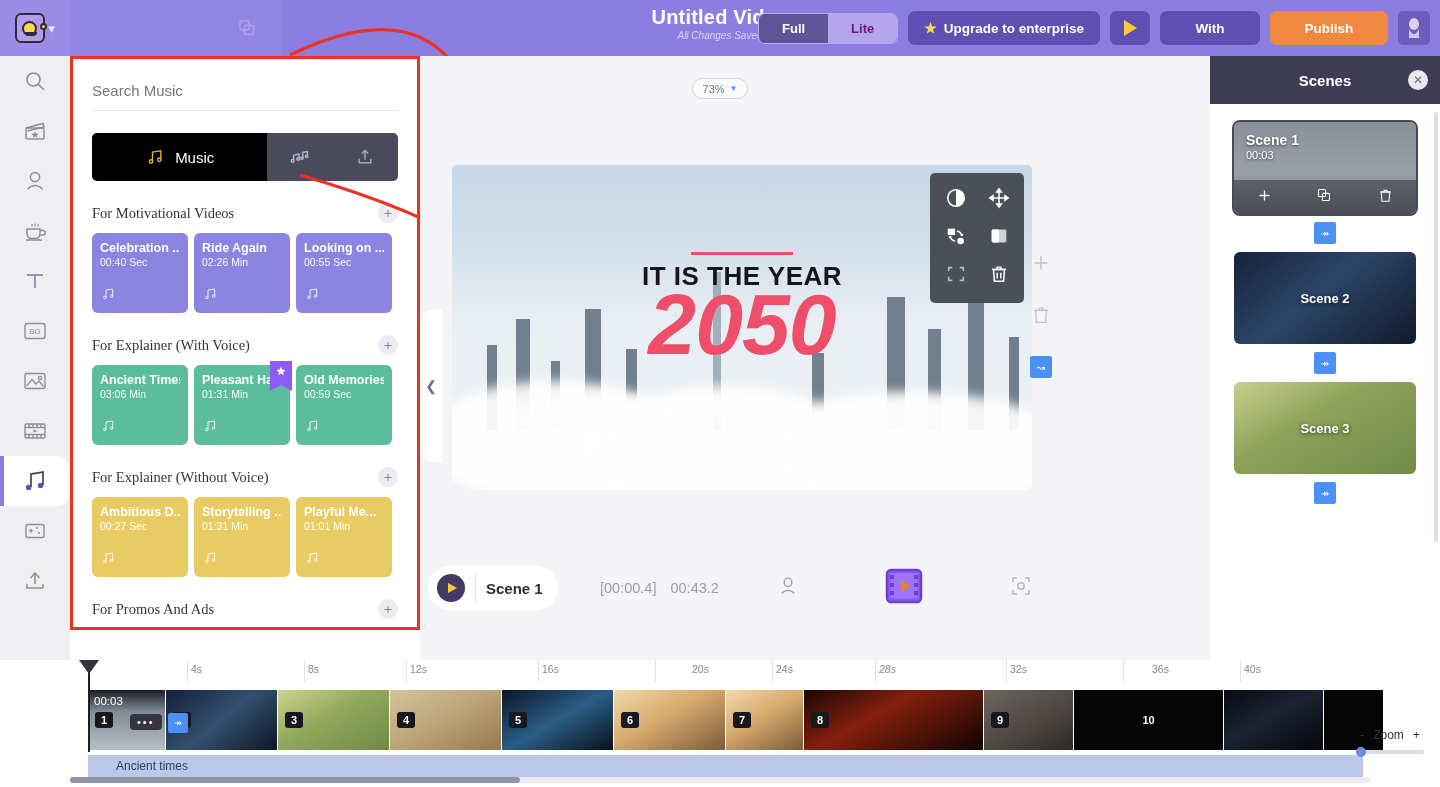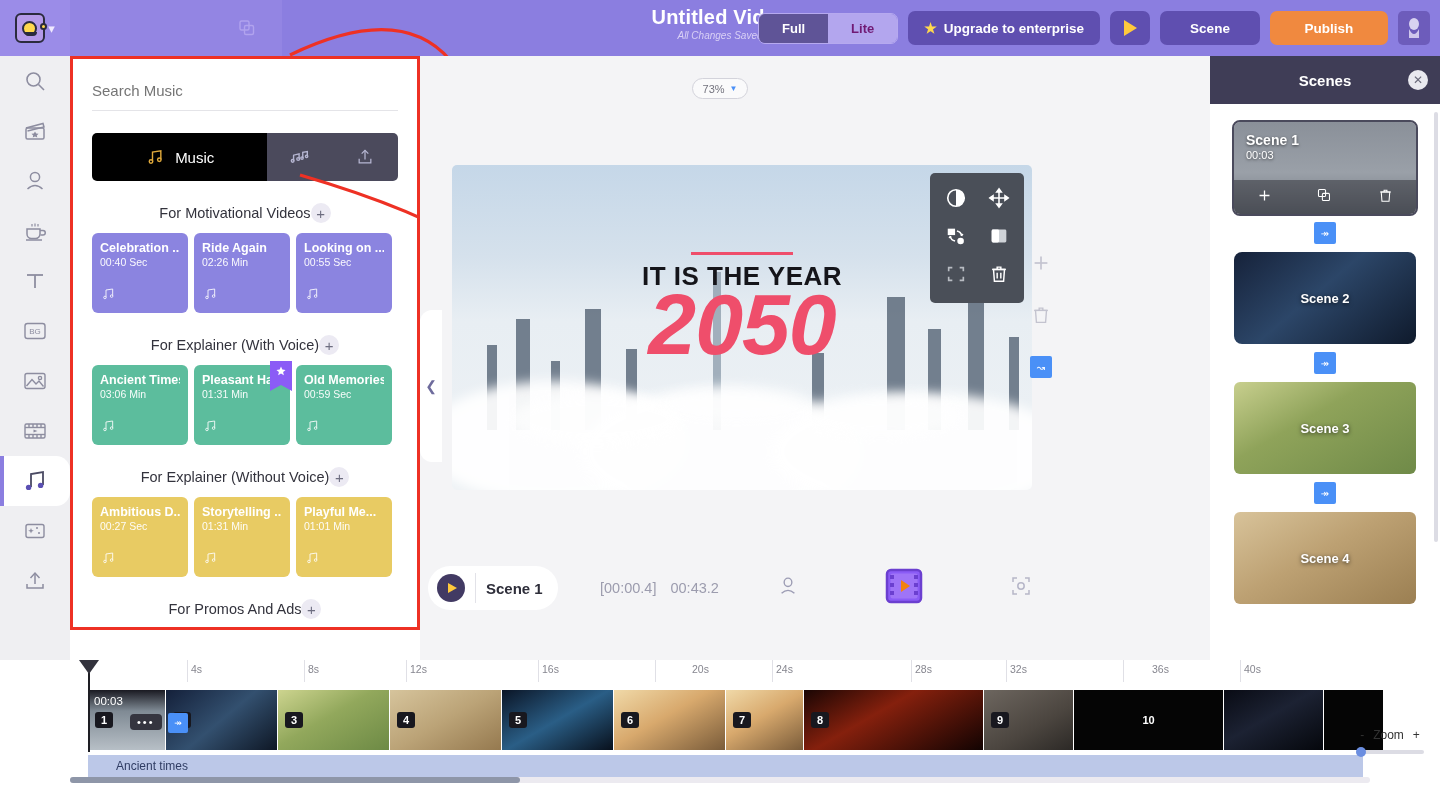--- a/index.html
+++ b/index.html
@@ -65,21 +65,21 @@
   .film-badge{width:36px;height:36px;border:3px solid #6b4fd8;border-radius:7px;background:#8b5cf6;display:flex;align-items:center;justify-content:center;}
   .film-badge .pl{width:0;height:0;border-left:10px solid #f2820f;border-top:6px solid transparent;border-bottom:6px solid transparent;margin-left:2px;}
 
   
   .panel{position:absolute;left:70px;top:56px;width:350px;height:604px;background:#fff;overflow:hidden;}
   .search{margin:26px 22px 0;border-bottom:1px solid #e4e4e8;padding-bottom:10px;}
   .search input{border:none;outline:none;font-size:15px;color:#9b9ba5;width:100%;font-family:"Liberation Sans",sans-serif;}
   .tabs{margin:22px 22px 0;height:48px;border-radius:5px;overflow:hidden;display:flex;}
   .tab-music{flex:1.72;background:#000;display:flex;align-items:center;justify-content:center;gap:10px;color:#fff;font-size:15px;cursor:pointer;}
   .tab-sfx,.tab-upl{flex:.64;background:#4b4a5c;display:flex;align-items:center;justify-content:center;cursor:pointer;}
-  .sec-head{display:flex;align-items:center;justify-content:center;margin:22px 22px 10px;}
+  .sec-head{display:flex;align-items:center;justify-content:space-between;margin:22px 22px 10px;font-family:Liberation Serif, serif;}
   .sec-head h3{font-size:14.5px;color:#33333d;font-weight:normal;}
   .plus-circ{width:20px;height:20px;border-radius:50%;background:#eceaf3;color:#6d6d80;display:flex;align-items:center;justify-content:center;font-size:15px;line-height:1;cursor:pointer;}
   .cards{display:flex;gap:6px;margin:0 22px;}
   .card{width:96px;height:80px;border-radius:6px;padding:8px 8px;position:relative;color:#fff;cursor:pointer;}
   .card .t{font-size:12.5px;font-weight:bold;white-space:nowrap;overflow:hidden;}
   .card .d{font-size:10.5px;margin-top:1px;opacity:.95;}
   .card .nt{position:absolute;left:8px;bottom:7px;opacity:.85;}
   .ribbon{position:absolute;right:-2px;top:-4px;width:22px;height:30px;background:#8b5cf6;
           clip-path:polygon(0 0,100% 0,100% 100%,50% 80%,0 100%);display:flex;align-items:flex-start;justify-content:center;padding-top:4px;}
 
@@ -187,21 +187,21 @@
       <div class="off">Lite</div>
     </div>
     <div class="btn btn-up">
       <span class="star">★</span>
       <span>Upgrade to enterprise</span>
     </div>
     <div class="btn btn-play">
         <span class="tri"></span>
       </div>
     <div class="btn btn-share">
-        <span>Scene</span>
+        <span>With</span>
       </div>
     <div class="btn btn-pub">
         <span>Publish</span>
       </div>
     <div class="tb-av">
       <svg width="18" height="22" viewBox="0 0 18 22">
           <ellipse cx="9" cy="7" rx="5" ry="6" fill="#d8d2f0"></ellipse>
           <path d="M4 12 Q9 22 14 12 L14 21 L4 21 Z" fill="#cfc7ec"></path>
         </svg>
     </div>
@@ -604,44 +604,41 @@
               <rect x="9" y="9" width="10" height="10" rx="1.5"></rect>
             </svg></span>
           <span><svg width="17" height="17" viewBox="0 0 24 24" fill="none" stroke="#fff" stroke-width="1.5">
               <path d="M6 7 H18 L17 20 H7 Z"></path>
               <line x1="4.5" y1="7" x2="19.5" y2="7"></line>
               <path d="M10 7 V4.5 H14 V7"></path>
             </svg></span>
         </div>
       </div>
       <div class="sc-tr">↠</div>
-      <div class="sc-thumb" style="background: linear-gradient(140deg, rgb(22, 34, 58) 0%, rgb(44, 70, 104) 45%, rgb(15, 26, 44) 100%); border-radius: 8px;">
+      <div class="sc-thumb" style="background: linear-gradient(140deg, rgb(22, 34, 58) 0%, rgb(44, 70, 104) 45%, rgb(15, 26, 44) 100%);">
         <div class="sc-name-c">Scene 2</div>
       </div>
       <div class="sc-tr">↠</div>
       <div class="sc-thumb" style="background: linear-gradient(150deg, rgb(200, 207, 142) 0%, rgb(143, 163, 90) 40%, rgb(111, 138, 72) 100%);">
         <div class="sc-name-c">Scene 3</div>
       </div>
       <div class="sc-tr">↠</div>
-      <div class="sc-thumb" style="background: linear-gradient(150deg, rgb(216, 195, 154) 0%, rgb(189, 161, 115) 45%, rgb(155, 127, 82) 100%);">
-        <div class="sc-name-c">Scene 4</div>
-      </div>
     </div>
   <div class="sc-scroll"></div>
 </div>
 
 <div class="timeline">
   <div class="ruler" id="ruler-host">
       <div class="tick" style="left: 117px;">4s</div>
       <div class="tick" style="left: 234px;">8s</div>
       <div class="tick" style="left: 336px;">12s</div>
       <div class="tick" style="left: 468px;">16s</div>
       <div class="tick" style="left: 585px; padding-left: 36px;">20s</div>
       <div class="tick" style="left: 702px;">24s</div>
-      <div class="tick" style="left: 841px;">28s</div>
+      <div class="tick" style="left: 805px; font-style: italic;">28s</div>
       <div class="tick" style="left: 936px;">32s</div>
       <div class="tick" style="left: 1053px; padding-left: 28px;">36s</div>
       <div class="tick" style="left: 1170px;">40s</div>
     </div>
   <div class="playhead"></div>
   <div class="track" id="track-host">
       <div class="clip" style="width: 78px; background: linear-gradient(rgb(26, 26, 34) 0%, rgb(127, 138, 148) 35%, rgb(183, 191, 198) 100%);">
         <div class="dur">00:03</div>
         <div class="num">1</div>
       </div>

